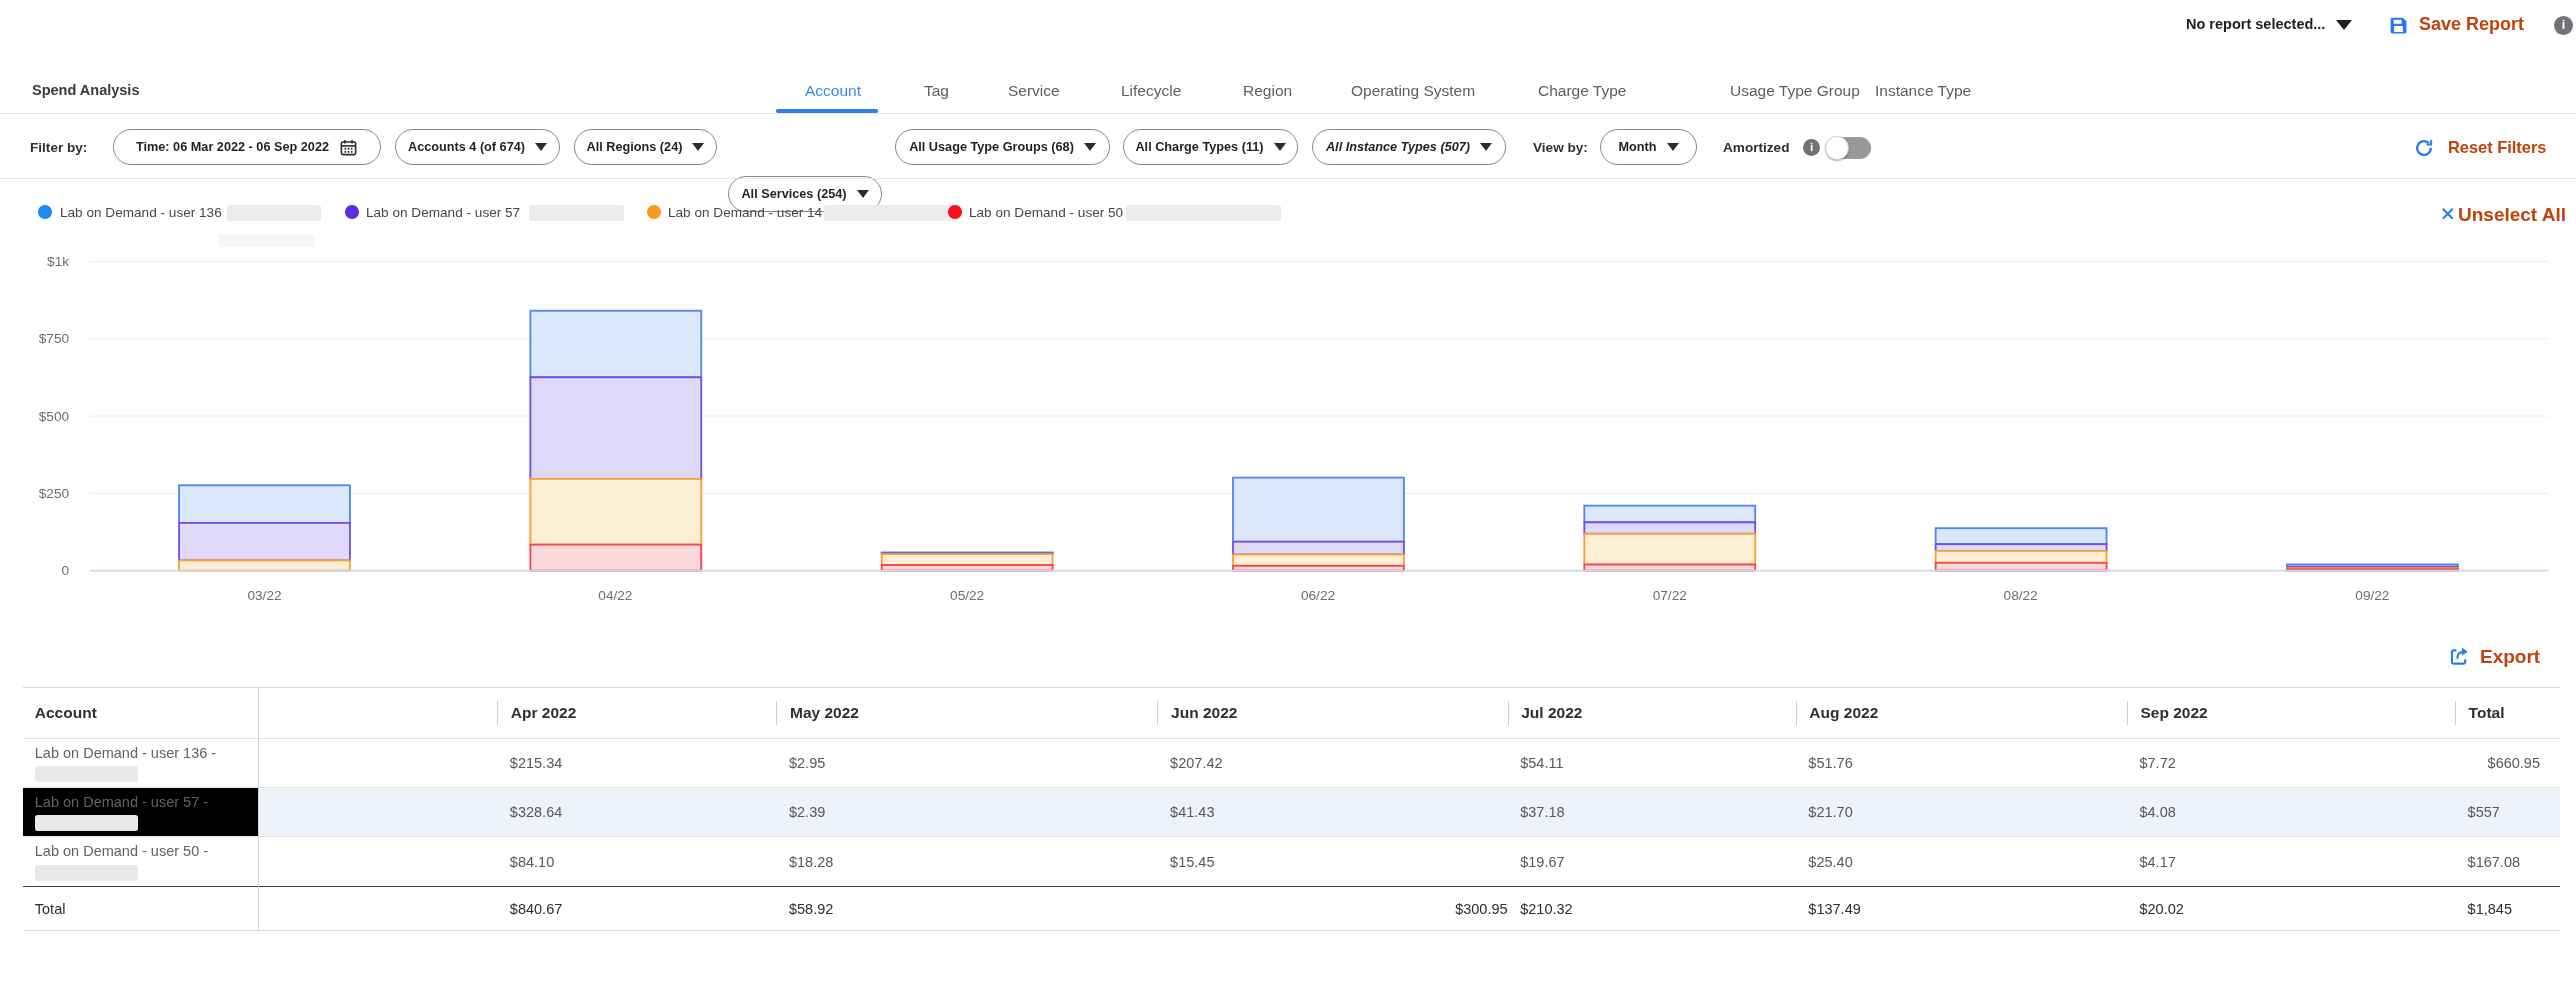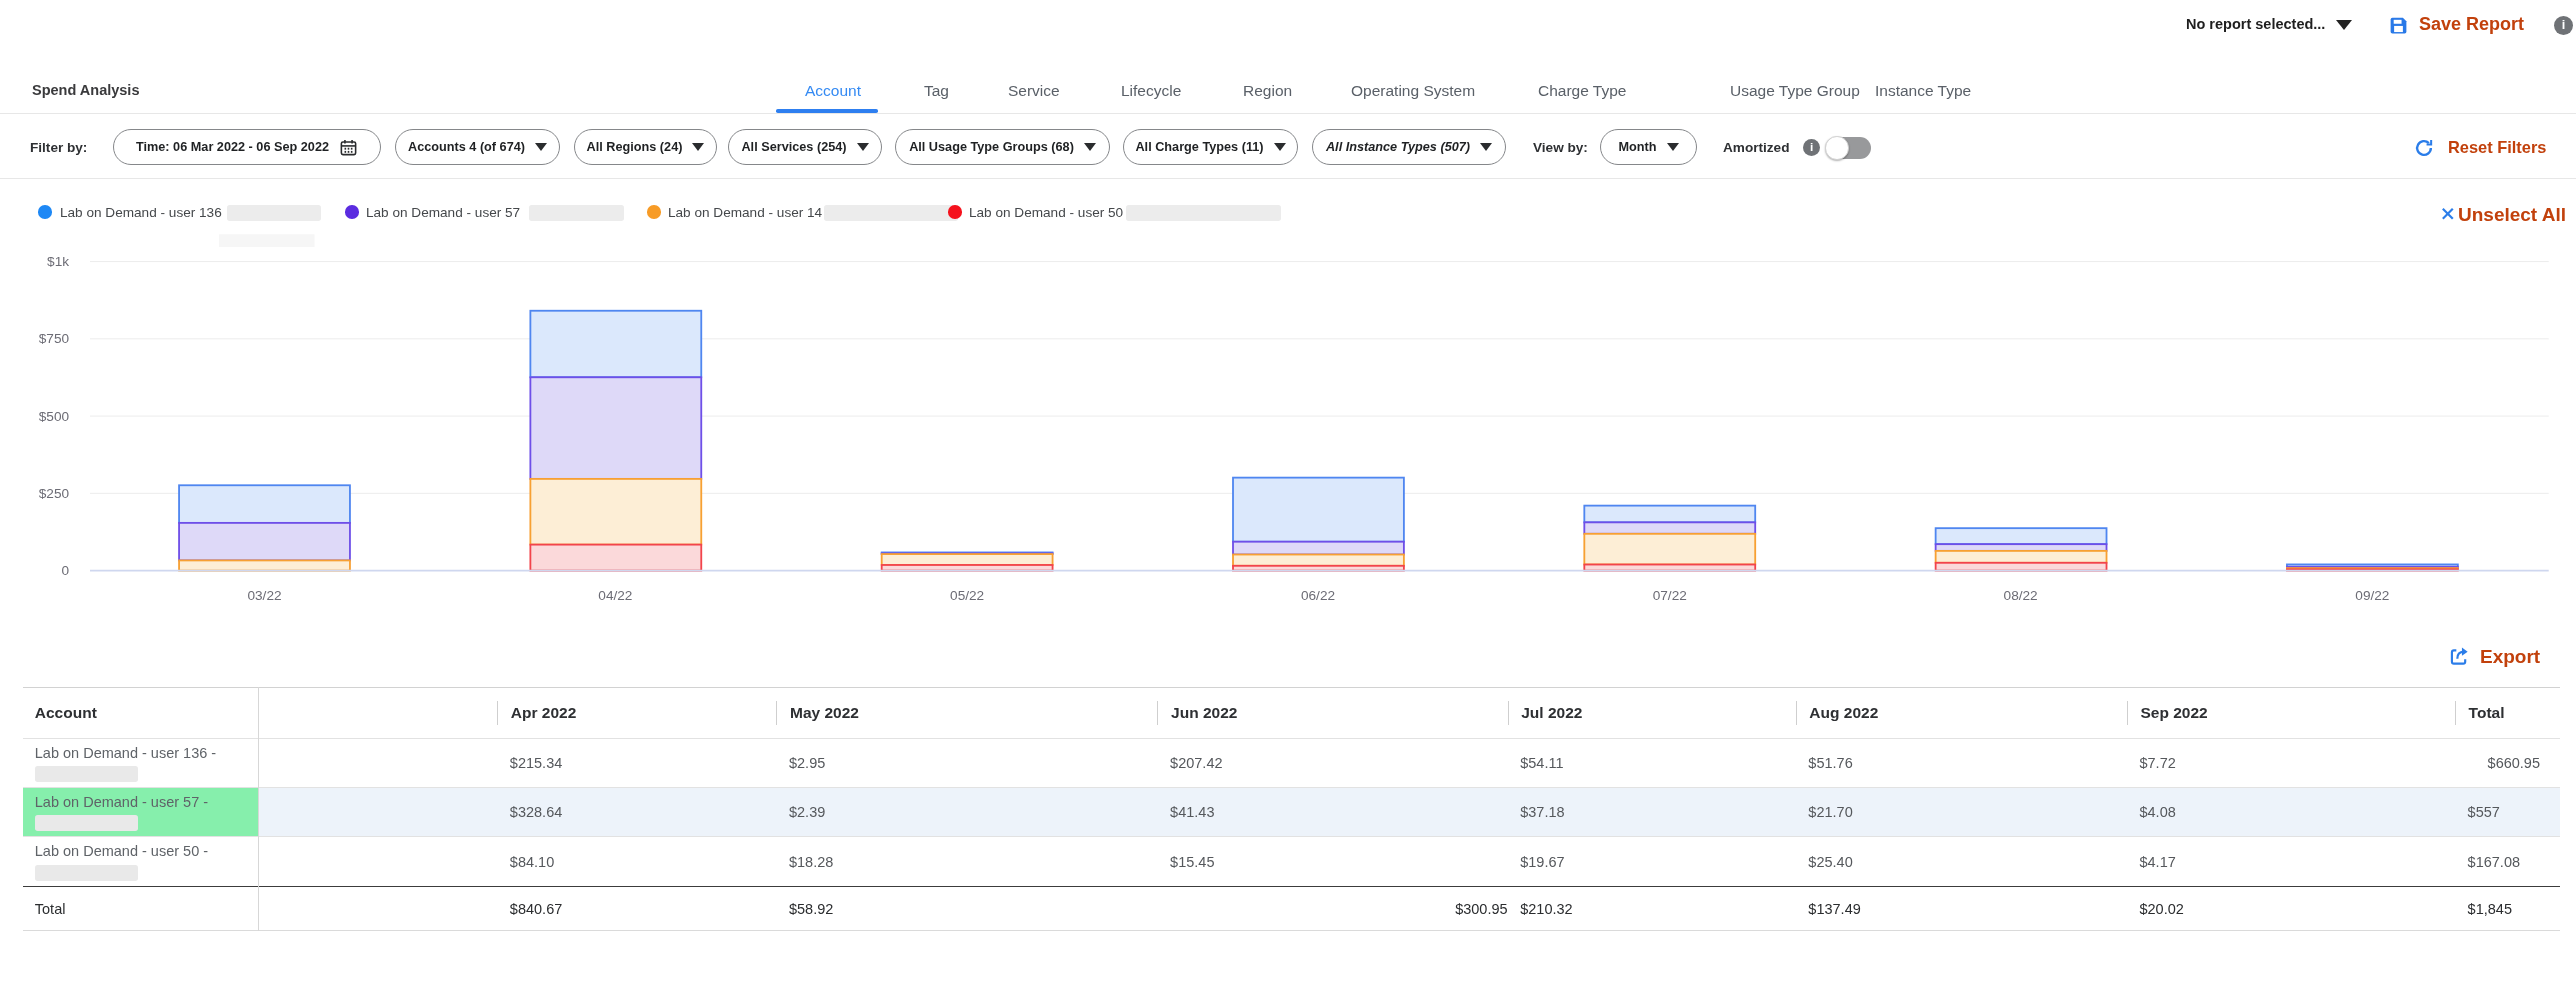--- a/index.html
+++ b/index.html
@@ -10,21 +10,21 @@
 .pill { position:absolute; top:129px; height:36px; border:1.8px solid #85878a; border-radius:19px; display:flex; align-items:center; justify-content:center; gap:10px; font-weight:bold; font-size:12.7px; color:#1f2123; white-space:nowrap; }
 .lbl { position:absolute; font-weight:bold; font-size:13.6px; color:#2e3033; }
 .legtxt { position:absolute; top:205px; font-size:13.6px; color:#45484b; }
 .legdot { position:absolute; top:205px; width:13.6px; height:13.6px; border-radius:50%; }
 .legblur { position:absolute; top:205px; height:15.5px; background:#ececec; border-radius:2.7px; }
 .tab { position:absolute; top:82px; font-size:15.5px; color:#5a6068; }
 table { border-collapse:collapse; table-layout:fixed; width:2537px; font-size:14.5px; }
 td,th { vertical-align:middle; text-align:left; font-weight:normal; overflow:hidden; white-space:nowrap; }
 .mcell { padding-left:12.7px; color:#55585c; }
 tr.hl td { background:#edf3fa; }
-tr.hl td.acc { background:#86efac; }
+tr.hl td.acc { background:#000000;text-decoration:underline; }
 .acc { border-right:0.9px solid #d7d7d7; padding-left:11.8px; }
 .rowlab { color:#5f6368; font-size:14.5px; line-height:18px; }
 .rowblur { width:103px; height:16.4px; background:#e9e9e9; border-radius:2.7px; margin-top:4.5px; }
 .hspan { border-left:0.9px solid #cfcfcf; padding-left:12.7px; display:inline-block; line-height:23.6px; font-weight:bold; color:#2e3033; font-size:15.5px; }
 </style>
 </head>
 <body>
 
 <div class="abs" style="left:2186px; top:16.4px; font-weight:bold; font-size:14.5px; color:#1f1f1f;">No report selected...</div>
 <div class="abs" style="left:2336px; top:20px; width:0; height:0; border-left:8.2px solid transparent; border-right:8.2px solid transparent; border-top:10px solid #222;"></div>
@@ -61,21 +61,21 @@
         <line x1="11" y1="13.5" x2="13" y2="13.5"></line>
         <line x1="15" y1="13.5" x2="17" y2="13.5"></line>
     <line x1="7" y1="17.5" x2="9" y2="17.5"></line>
         <line x1="11" y1="17.5" x2="13" y2="17.5"></line>
         <line x1="15" y1="17.5" x2="17" y2="17.5"></line>
       </g>
   </svg>
 </div>
 <div class="pill" style="left:395px; width:165px;">Accounts 4 (of 674)<span class="caret"></span></div>
 <div class="pill" style="left:574px; width:143px;">All Regions (24)<span class="caret"></span></div>
-<div class="pill" style="left:728px; width:154px;">All Services (254)<span class="caret"></span></div>
+<div class="pill" style="left:728px; width:154px;margin-top:47px;">All Services (254)<span class="caret"></span></div>
 <div class="pill" style="left:895px; width:215px;">All Usage Type Groups (68)<span class="caret"></span></div>
 <div class="pill" style="left:1123px; width:175px;">All Charge Types (11)<span class="caret"></span></div>
 <div class="pill" style="left:1312px; width:194px;font-style:italic;">All Instance Types (507)<span class="caret"></span></div>
 <div class="lbl" style="left:1533px; top:140px;">View by:</div>
 <div class="pill" style="left:1600px; width:97px;">Month<span class="caret"></span></div>
 <div class="lbl" style="left:1723px; top:140px;">Amortized</div>
 <div class="abs" style="left:1803px; top:139px; width:17.3px; height:17.3px; border-radius:50%; background:#6f7276; color:#fff; font-size:11.8px; font-weight:bold; text-align:center; line-height:17.3px;">i</div>
 <div class="abs" style="left:1827px; top:137px; width:44px; height:22px; background:#98999b; border-radius:11px;">
   <div style="position:absolute; left:-1.8px; top:-0.9px; width:23.6px; height:23.6px; background:#fff; border:0.9px solid #cfcfcf; border-radius:50%; box-shadow:0 0.9px 1.8px rgba(0,0,0,0.3);"></div>
 </div>

